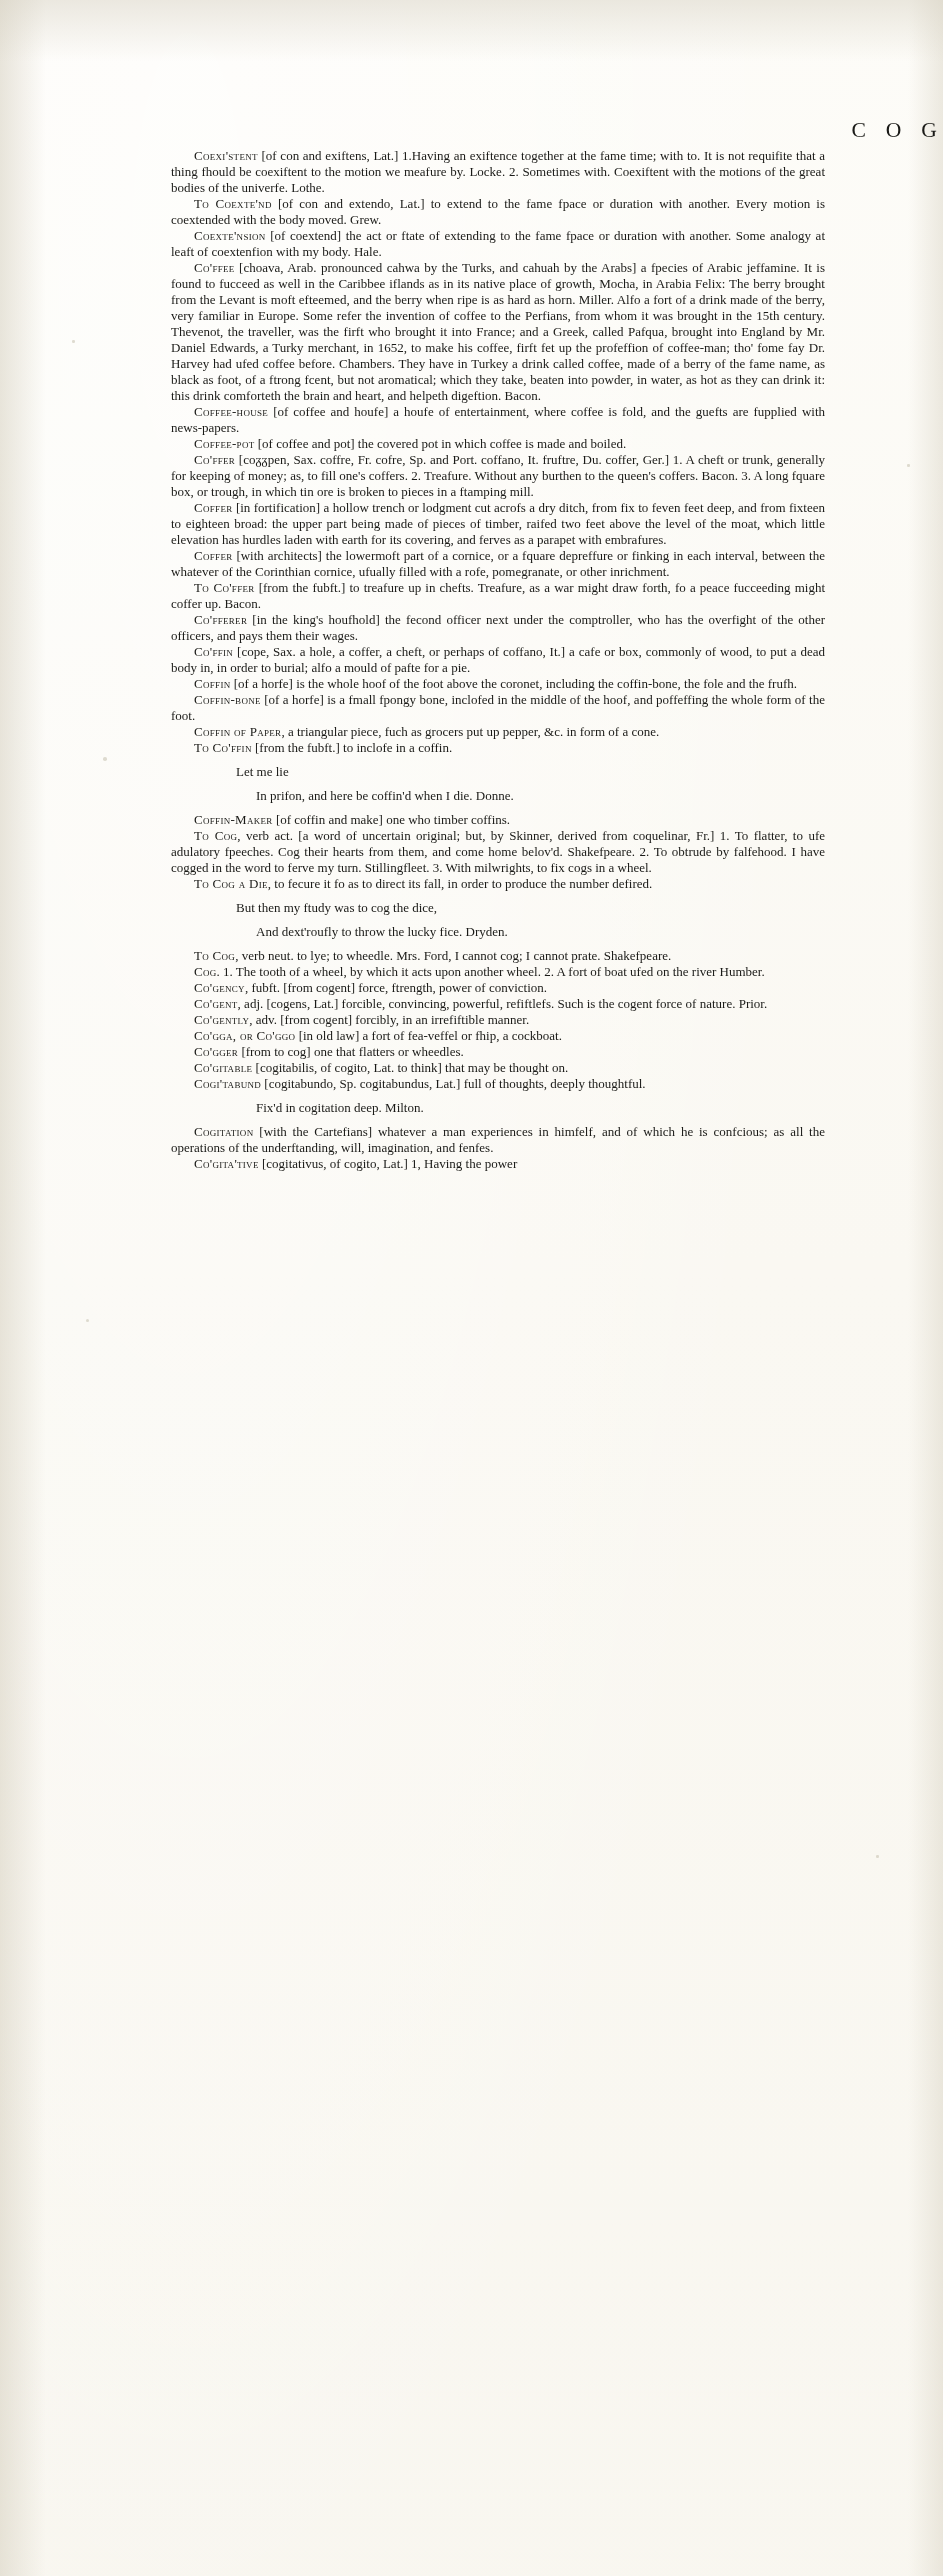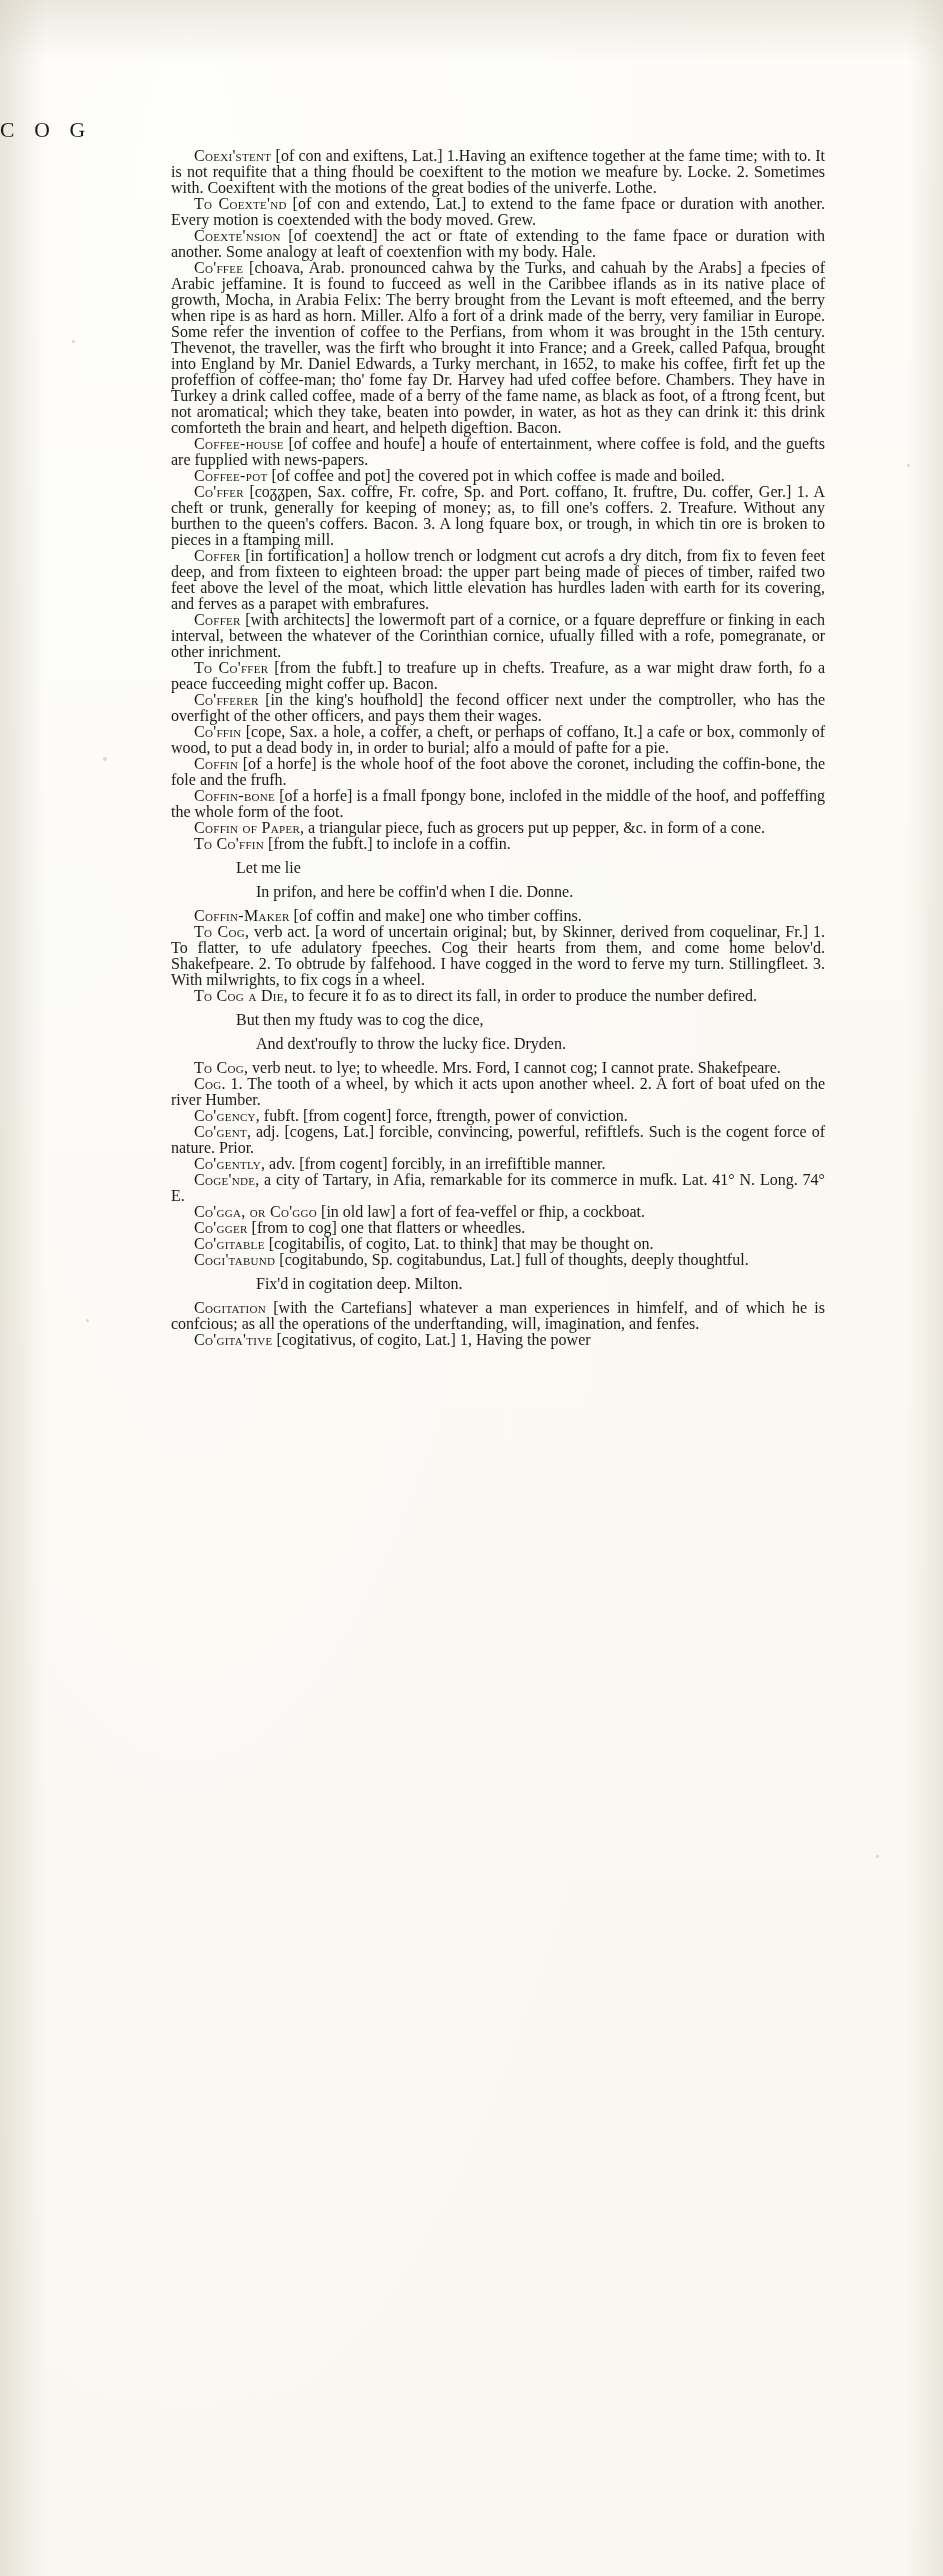--- a/index.html
+++ b/index.html
@@ -25,41 +25,41 @@
   .paper-tint {
     position: absolute;
     inset: 0;
     background:
       radial-gradient(ellipse at 20% 8%, rgba(255,255,255,0.55), rgba(252,250,244,0) 60%),
       linear-gradient(180deg, #fdfcf8 0%, #faf8f2 40%, #f8f6ef 100%);
     pointer-events: none;
   }
   .header {
     position: relative;
-    text-align: left;
+    text-align: right;
     padding-top: 118px;
     padding-bottom: 5.2px;
     letter-spacing: 5.2px;
     font-size: 21.6px;
     font-variant: small-caps;
     font-family: "Liberation Serif", serif;
   }
   .header .hd-inner {
     display: inline-block;
     letter-spacing: 7.2px;
   }
   .column {
     position: relative;
     margin: 0 auto;
     width: 654px;
     padding-left: 129px;
     padding-right: 77px;
     box-sizing: content-box;
     text-align: justify;
-    font-size: 16px;
+    font-size: 13px;
     line-height: 16px;
     padding-bottom: 134px;
   }
   .entry {
     margin: 0;
     text-indent: 23px;
     text-align: justify;
   }
   .sc {
     font-variant: small-caps;
@@ -140,21 +140,20 @@
       <p class="entry"><span class="sc">Coffin-Maker</span><span> [of coffin and make] one who timber coffins.</span></p>
       <p class="entry"><span class="sc">To Cog</span><span>, verb act. [a word of uncertain original; but, by Skinner, derived from coquelinar, Fr.] 1. To flatter, to ufe adulatory fpeeches. Cog their hearts from them, and come home belov'd. Shakefpeare. 2. To obtrude by falfehood. I have cogged in the word to ferve my turn. Stillingfleet. 3. With milwrights, to fix cogs in a wheel.</span></p>
       <p class="entry"><span class="sc">To Cog a Die</span><span>, to fecure it fo as to direct its fall, in order to produce the number defired.</span></p>
       <p class="entry verse"><span>But then my ftudy was to cog the dice,</span></p>
       <p class="entry verse deep"><span>And dext'roufly to throw the lucky fice.  Dryden.</span></p>
       <p class="entry"><span class="sc">To Cog</span><span>, verb neut. to lye; to wheedle. Mrs. Ford, I cannot cog; I cannot prate. Shakefpeare.</span></p>
       <p class="entry"><span class="sc">Cog</span><span>. 1. The tooth of a wheel, by which it acts upon another wheel. 2. A fort of boat ufed on the river Humber.</span></p>
       <p class="entry"><span class="sc">Co'gency</span><span>, fubft. [from cogent] force, ftrength, power of conviction.</span></p>
       <p class="entry"><span class="sc">Co'gent</span><span>, adj. [cogens, Lat.] forcible, convincing, powerful, refiftlefs. Such is the cogent force of nature. Prior.</span></p>
       <p class="entry"><span class="sc">Co'gently</span><span>, adv. [from cogent] forcibly, in an irrefiftible manner.</span></p>
-      <p class="entry"><span class="sc">Coge'nde</span><span>, a city of Tartary, in Afia, remarkable for its commerce in mufk. Lat. 41° N. Long. 74° E.</span></p>
       <p class="entry"><span class="sc">Co'gga, or Co'ggo</span><span> [in old law] a fort of fea-veffel or fhip, a cockboat.</span></p>
       <p class="entry"><span class="sc">Co'gger</span><span> [from to cog] one that flatters or wheedles.</span></p>
       <p class="entry"><span class="sc">Co'gitable</span><span> [cogitabilis, of cogito, Lat. to think] that may be thought on.</span></p>
       <p class="entry"><span class="sc">Cogi'tabund</span><span> [cogitabundo, Sp. cogitabundus, Lat.] full of thoughts, deeply thoughtful.</span></p>
       <p class="entry verse deep"><span>Fix'd in cogitation deep.          Milton.</span></p>
       <p class="entry"><span class="sc">Cogitation</span><span> [with the Cartefians] whatever a man experiences in himfelf, and of which he is confcious; as all the operations of the underftanding, will, imagination, and fenfes.</span></p>
       <p class="entry"><span class="sc">Co'gita'tive</span><span> [cogitativus, of cogito, Lat.] 1, Having the power</span></p>
     </div>
 </div>
 

